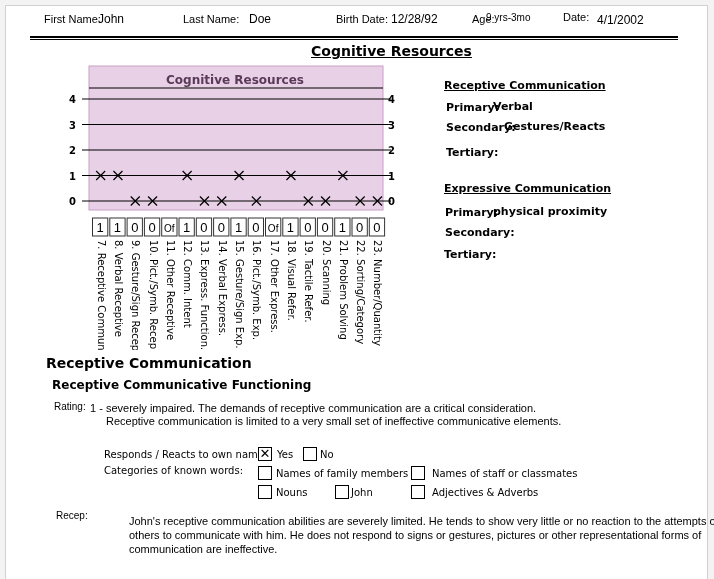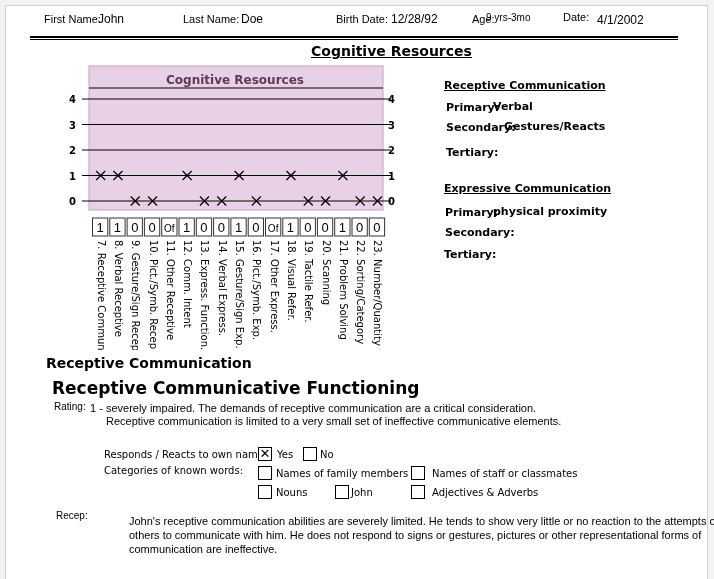--- a/index.html
+++ b/index.html
@@ -7,36 +7,36 @@
   body { font-family: "Liberation Sans", sans-serif; color: #000; position: relative; }
   .page { position: absolute; left: 5px; top: 5px; width: 703px; height: 580px; background: #fff; border: 1px solid #d0d0d0; }
   .abs { position: absolute; white-space: nowrap; }
   .hdr { font-size: 11px; top: 13px; }
   .rule1 { position: absolute; left: 30px; top: 36px; width: 648px; height: 4px; border-top: 2px solid #000; border-bottom: 1px solid #000; }
   .title { font-family: "DejaVu Sans", sans-serif; font-weight: bold; font-size: 14px; text-decoration: underline; left: 311px; top: 43px; }
   .chart-svg { position: absolute; left: 0; top: 0; }
   .rcol { font-size: 11px; font-weight: bold; font-family: "DejaVu Sans", sans-serif; }
   .rcol-h { text-decoration: underline; }
   .sec-title { font-family: "DejaVu Sans", sans-serif; font-weight: bold; font-size: 14px; left: 46px; top: 355px; }
-  .sub-title { font-family: "DejaVu Sans", sans-serif; font-weight: bold; font-size: 17px; left: 52px; top: 378px; }
+  .sub-title { font-family: "DejaVu Sans", sans-serif; font-weight: bold; font-size: 12px; left: 52px; top: 378px; }
   .small { font-size: 10px; }
   .body11 { font-size: 11px; }
   .form { font-family: "DejaVu Sans", sans-serif; font-size: 10px; }
   .cb { position: absolute; width: 14px; height: 14px; border: 1px solid #000; background: #fff; font-size: 13px; line-height: 12px; text-align: center; }
   .notes-text { font-size: 11px; line-height: 14px; left: 84px; top: 514px; white-space: normal; width: 600px; margin-left: 45px; }
 </style>
 </head>
 <body>
 
 <div class="page"></div>
 
 <span class="abs hdr" style="left:44px">First Name:</span>
 <span class="abs hdr v" style="left:98px;top:12px;font-size:12px">John</span>
 <span class="abs hdr" style="left:183px">Last Name:</span>
-<span class="abs hdr" style="left:241px;top:12px;font-size:12px">Doe</span>
+<span class="abs hdr" style="left:249px;top:12px;font-size:12px">Doe</span>
 <span class="abs hdr" style="left:336px">Birth Date:</span>
 <span class="abs hdr" style="left:391px;top:12px;font-size:12px">12/28/92</span>
 <span class="abs hdr" style="left:472px">Age:</span>
 <span class="abs hdr" style="left:486px;top:12px;font-size:10px">9 yrs-3mo</span>
 <span class="abs hdr" style="left:563px;top:11px">Date:</span>
 <span class="abs hdr" style="left:597px;top:13px;font-size:12px">4/1/2002</span>
 <div class="rule1"></div>
 
 <span class="abs title">Cognitive Resources</span>
 

